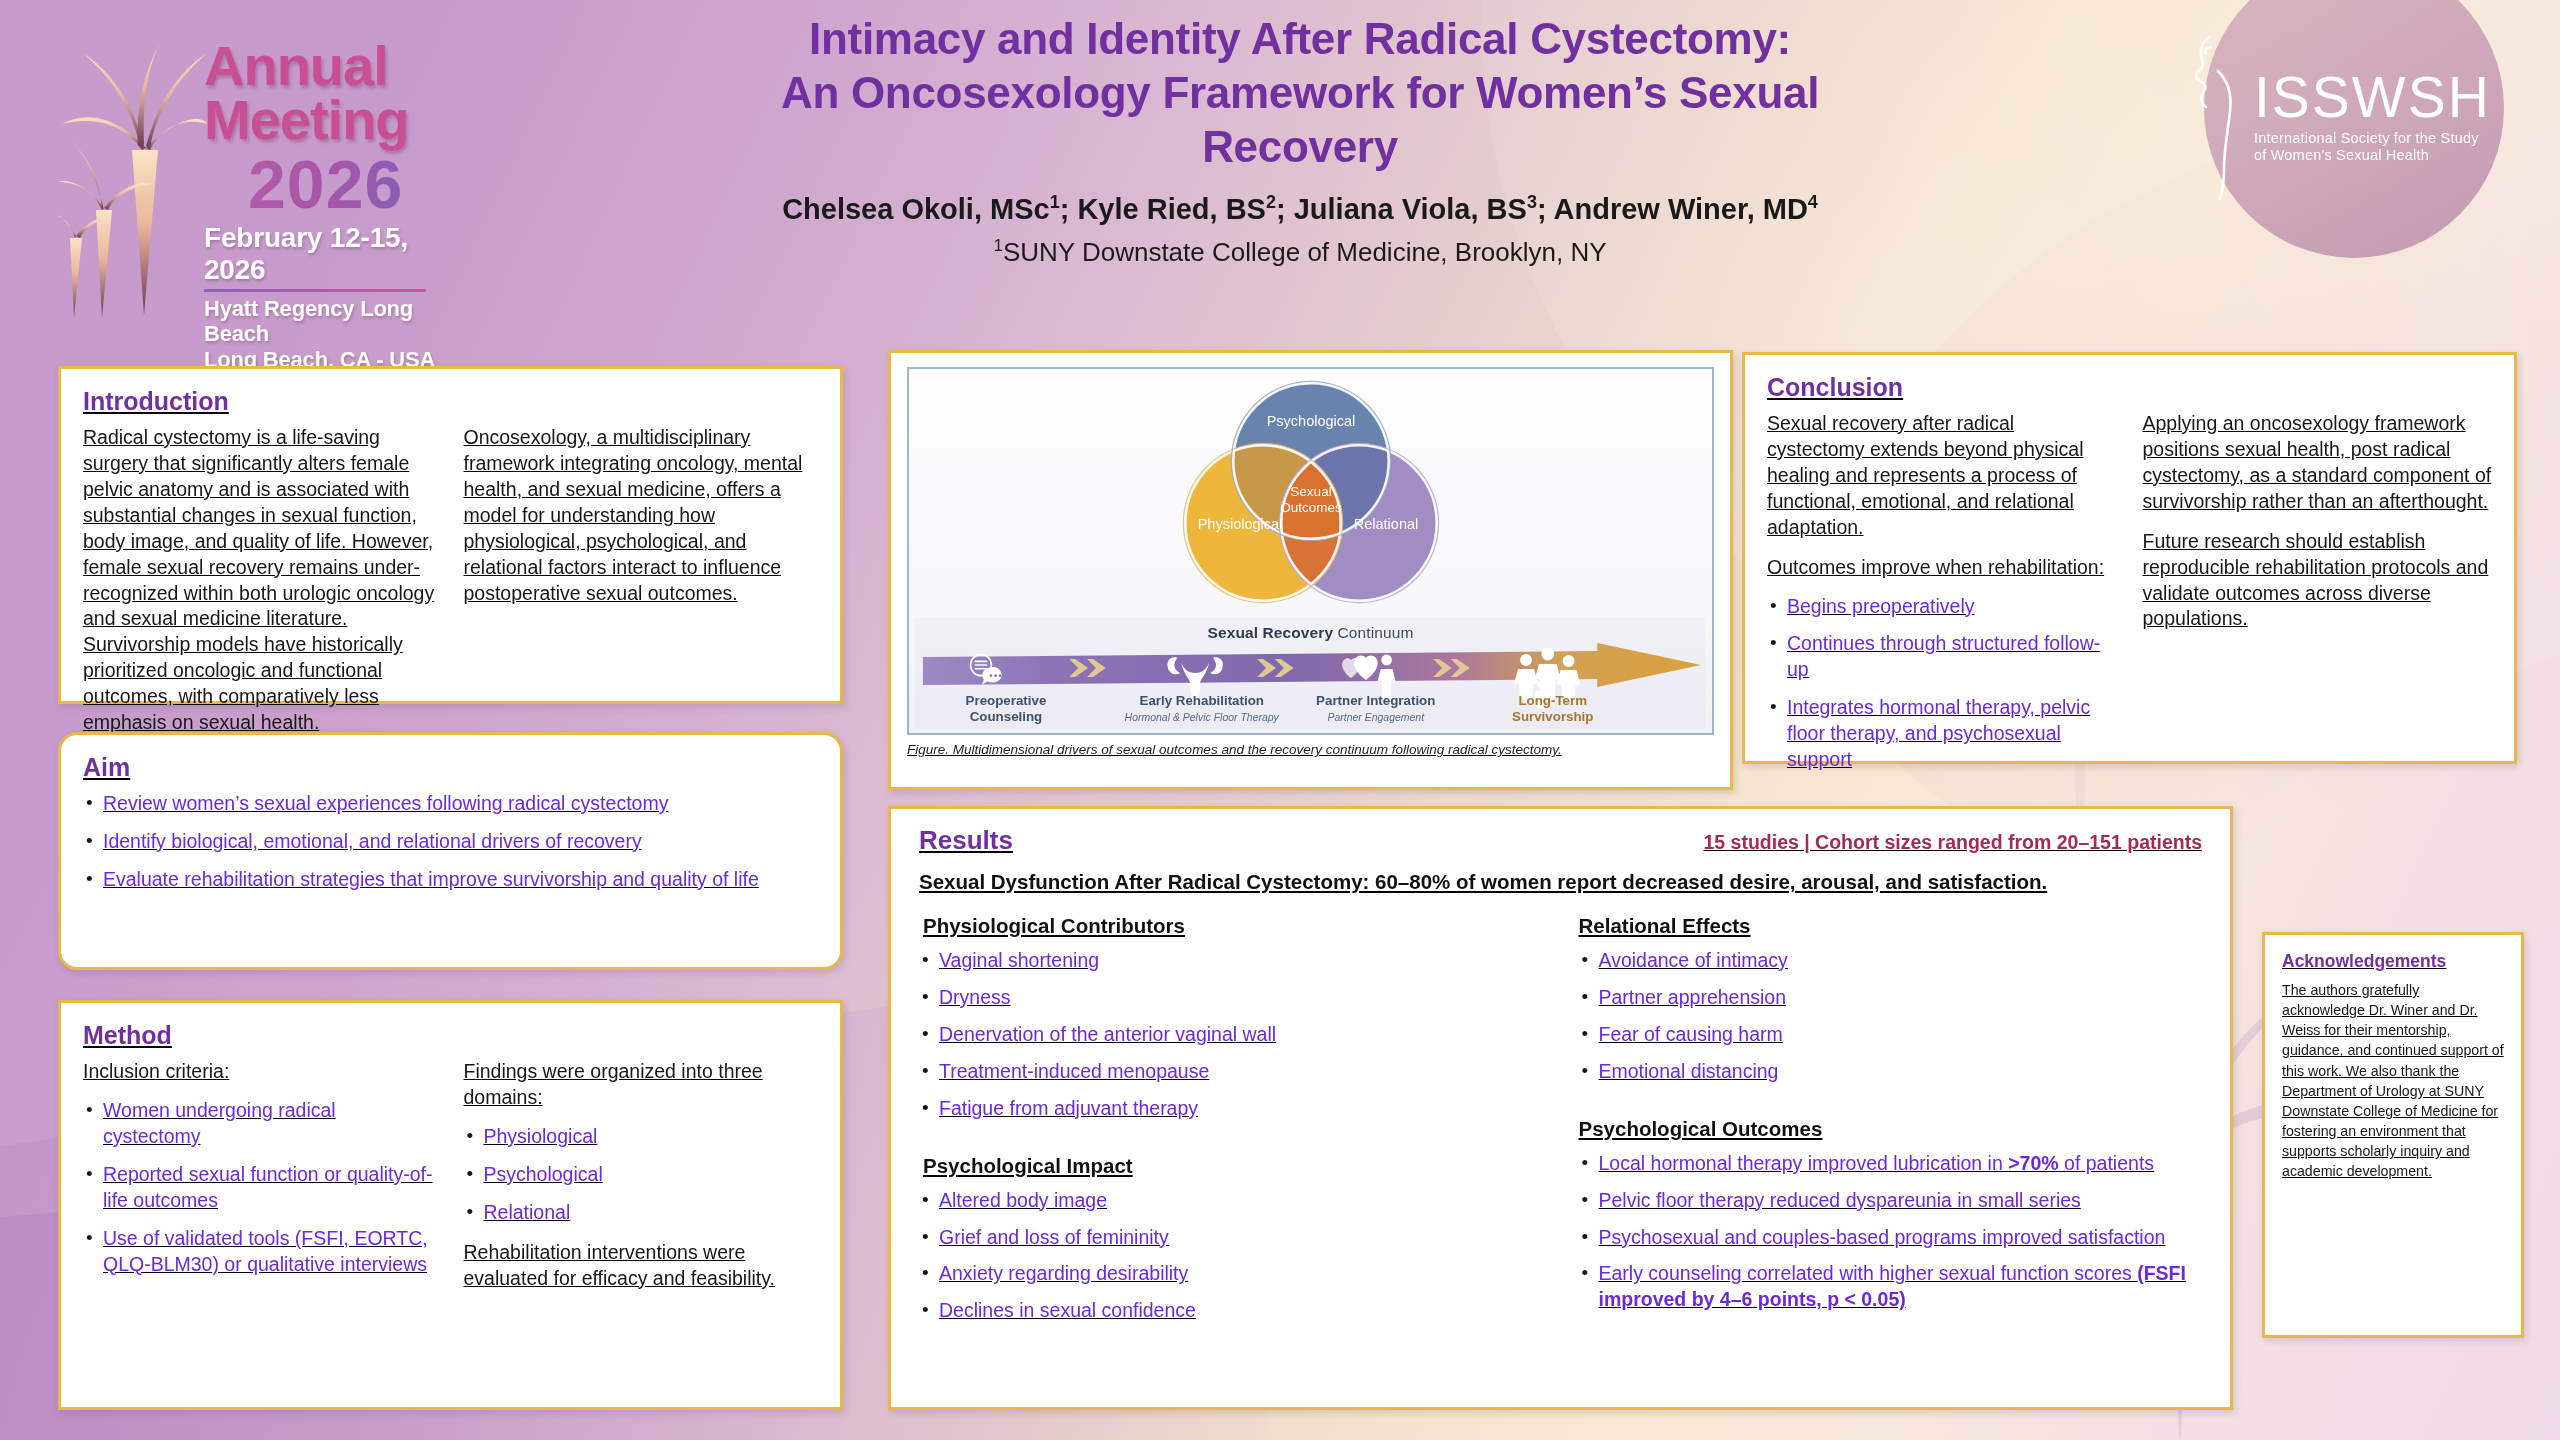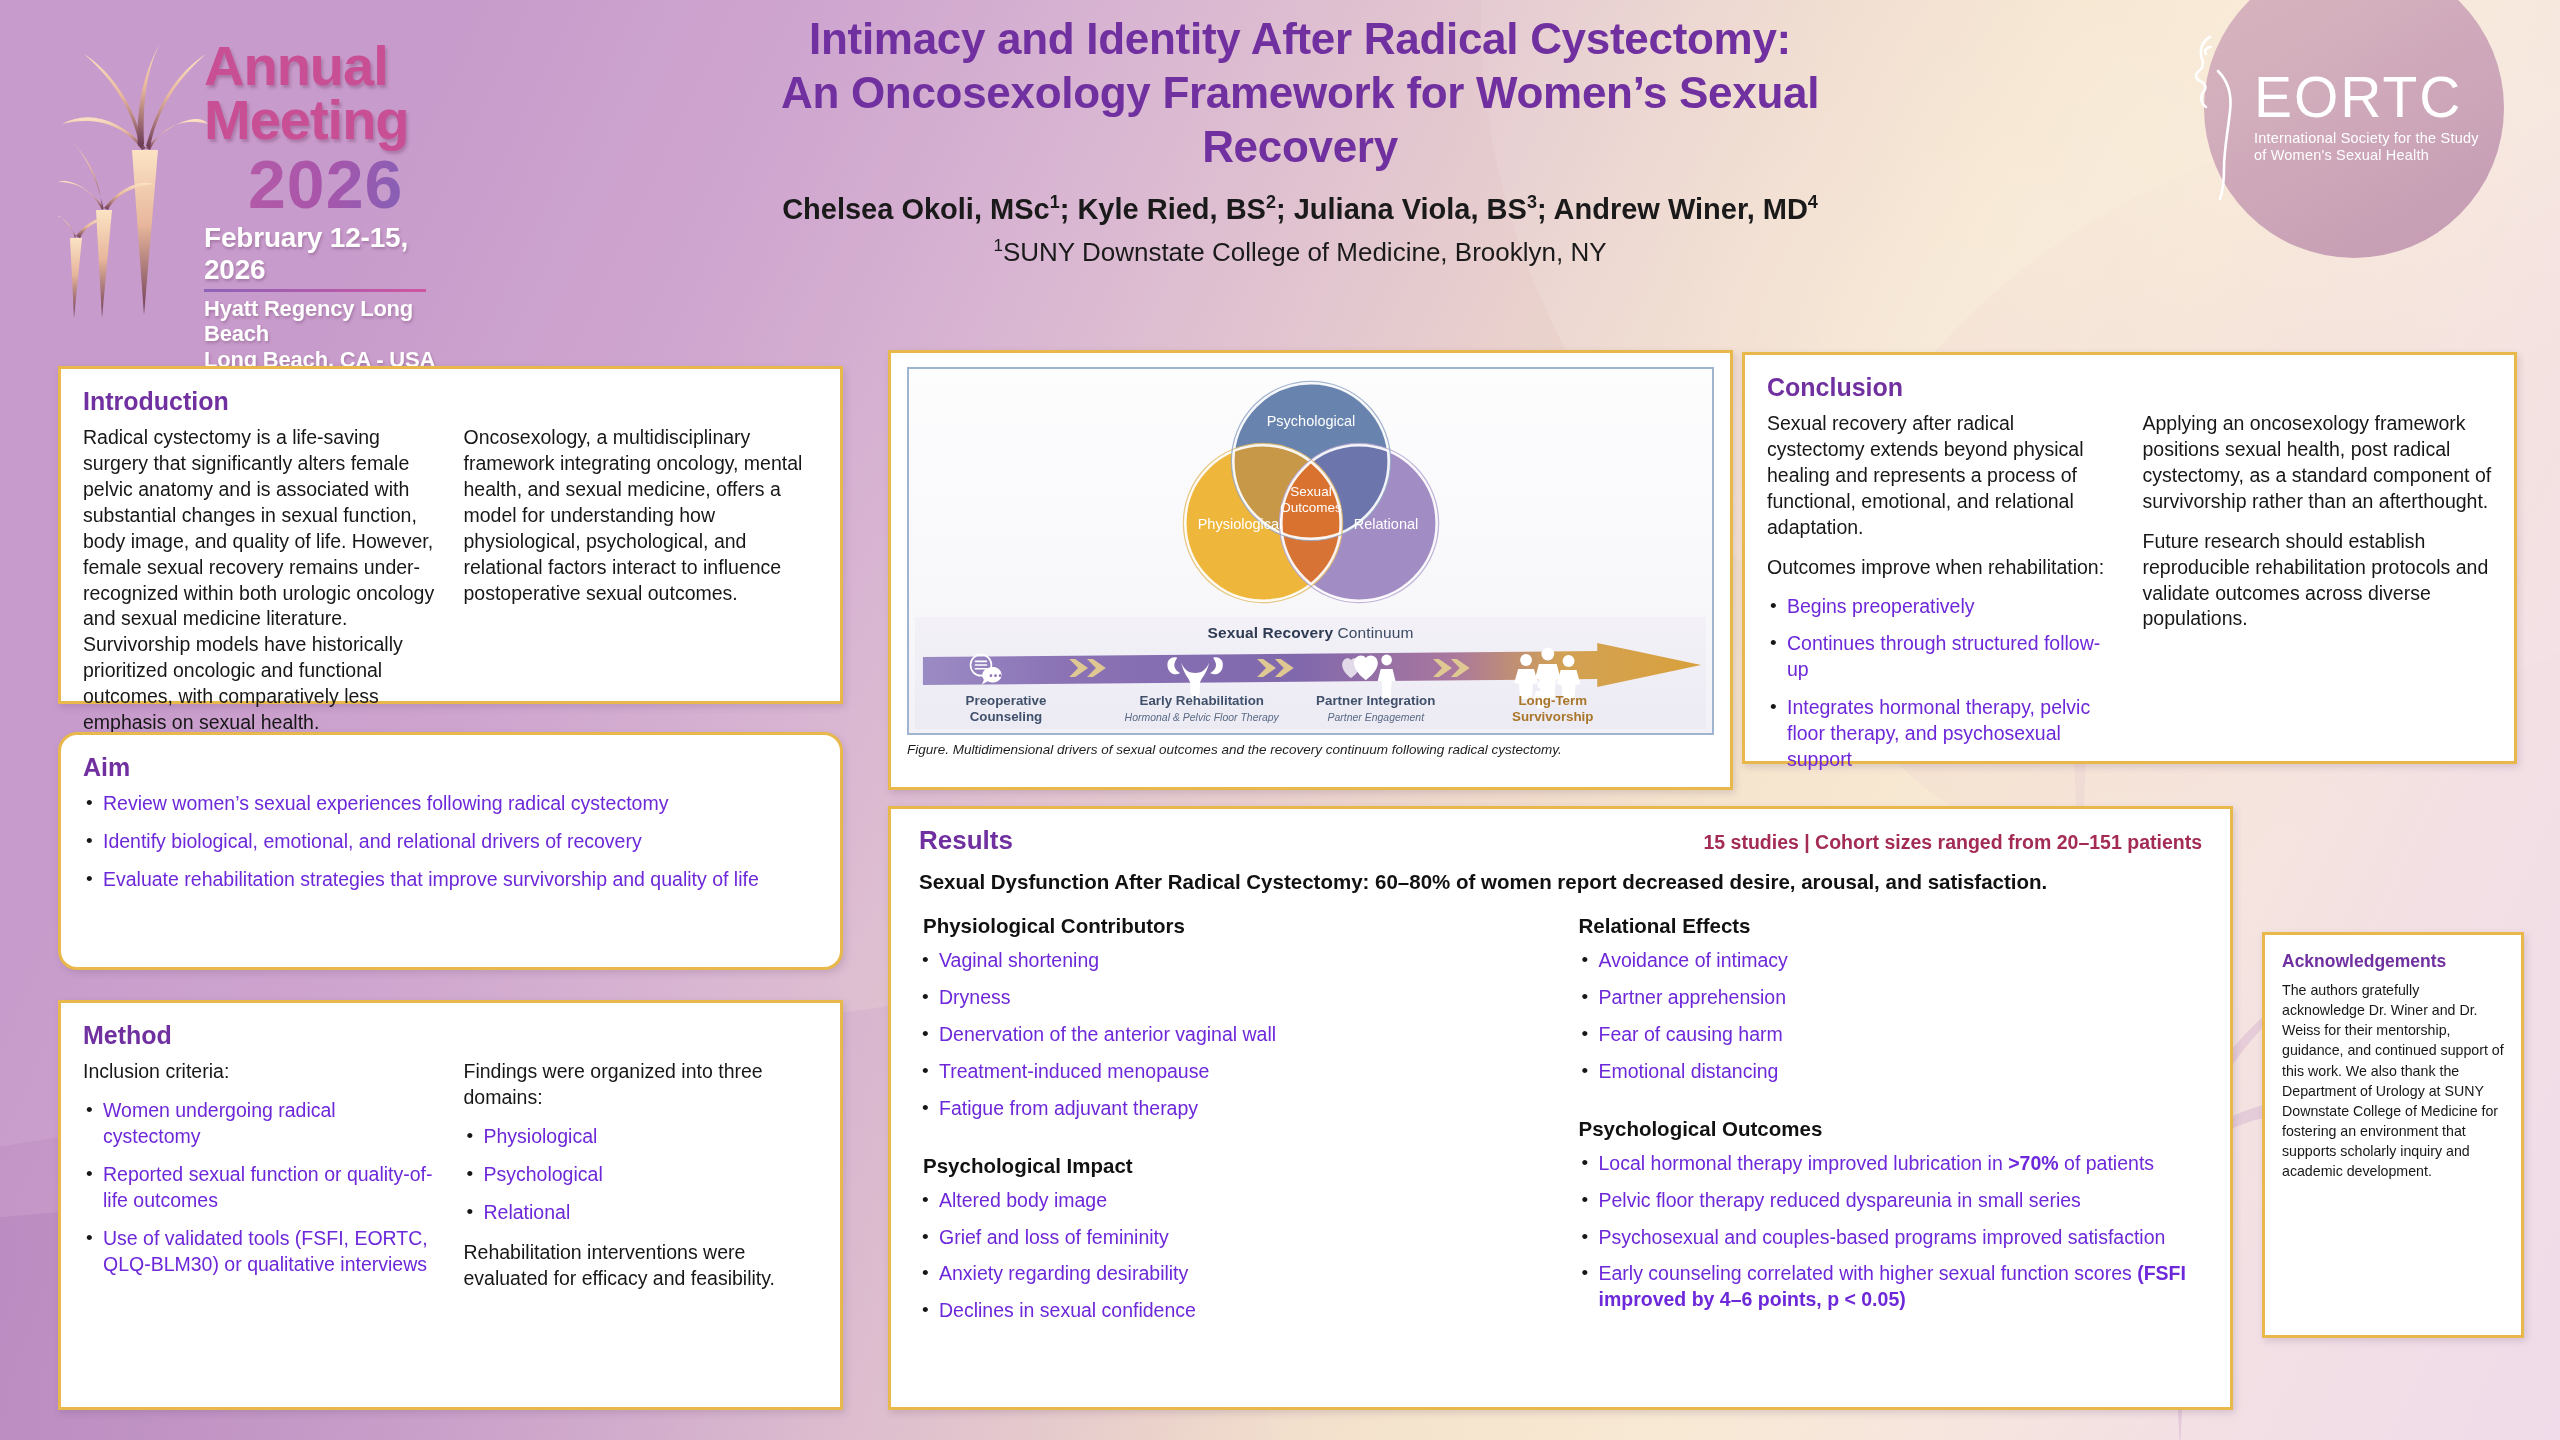--- a/index.html
+++ b/index.html
@@ -178,20 +178,21 @@
     margin-top: 9px;
   }
   .poster-affil sup { font-size: 17px; }
 
   
   .panel {
     position: absolute;
     background: #ffffff;
     border: 3px solid #e8b84b;
     box-shadow: 2px 3px 7px rgba(90,60,100,.18);
+    text-decoration: underline;
   }
   .panel-h {
     font-size: 25px; font-weight: 700; color: #7030a0;
     margin-bottom: 9px;
   }
   .ptext {
     font-size: 19.5px; color: #171717; line-height: 1.33;
   }
   .ptext + .ptext { margin-top: 14px; }
   ul.blist { list-style: none; }
@@ -300,21 +301,21 @@
   <div class="isswsh-circle"></div>
   <div class="isswsh-wrap">
     <svg class="isswsh-silhouette" viewBox="0 0 70 170">
       <g fill="none" stroke="#ffffff" stroke-width="2.6" stroke-linecap="round">
         <path d="M30 6 C22 10 19 20 22 28 C24 33 23 37 19 40 C15 43 15 48 20 50 C25 52 27 56 24 60 C20 65 20 72 26 76"></path>
         <path d="M31 16 C26 16 24 20 26 23"></path>
         <path d="M38 40 C48 50 52 64 50 80 C48 100 44 118 44 138 C44 152 42 162 40 168"></path>
       </g>
     </svg>
     <div class="isswsh-text">
-      <div class="isswsh-acr">EORTC</div>
+      <div class="isswsh-acr">ISSWSH</div>
       <div class="isswsh-sub1">International Society for the Study</div>
       <div class="isswsh-sub2">of Women's Sexual Health</div>
     </div>
   </div>
 
   <div id="header">
 
     <div class="am-logo">
       <svg class="am-palms" viewBox="0 0 150 280">
         <defs>

